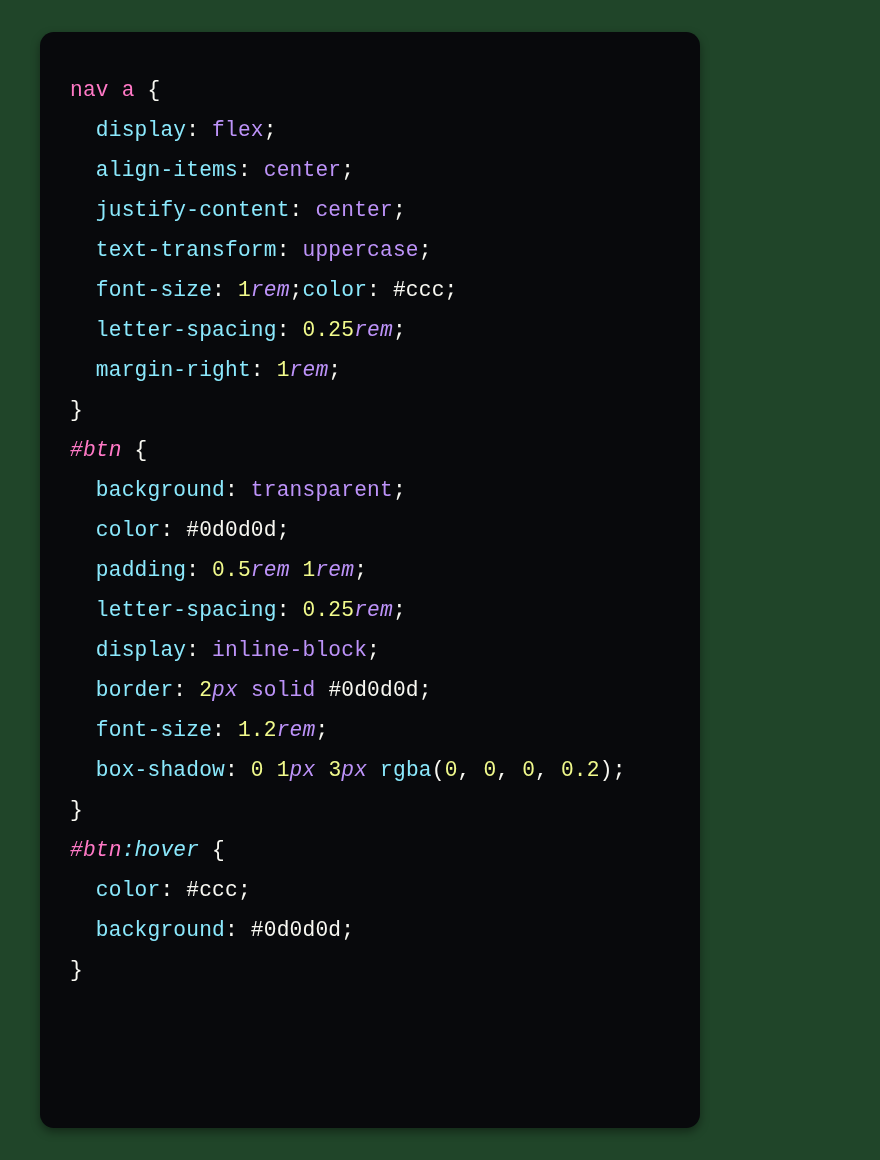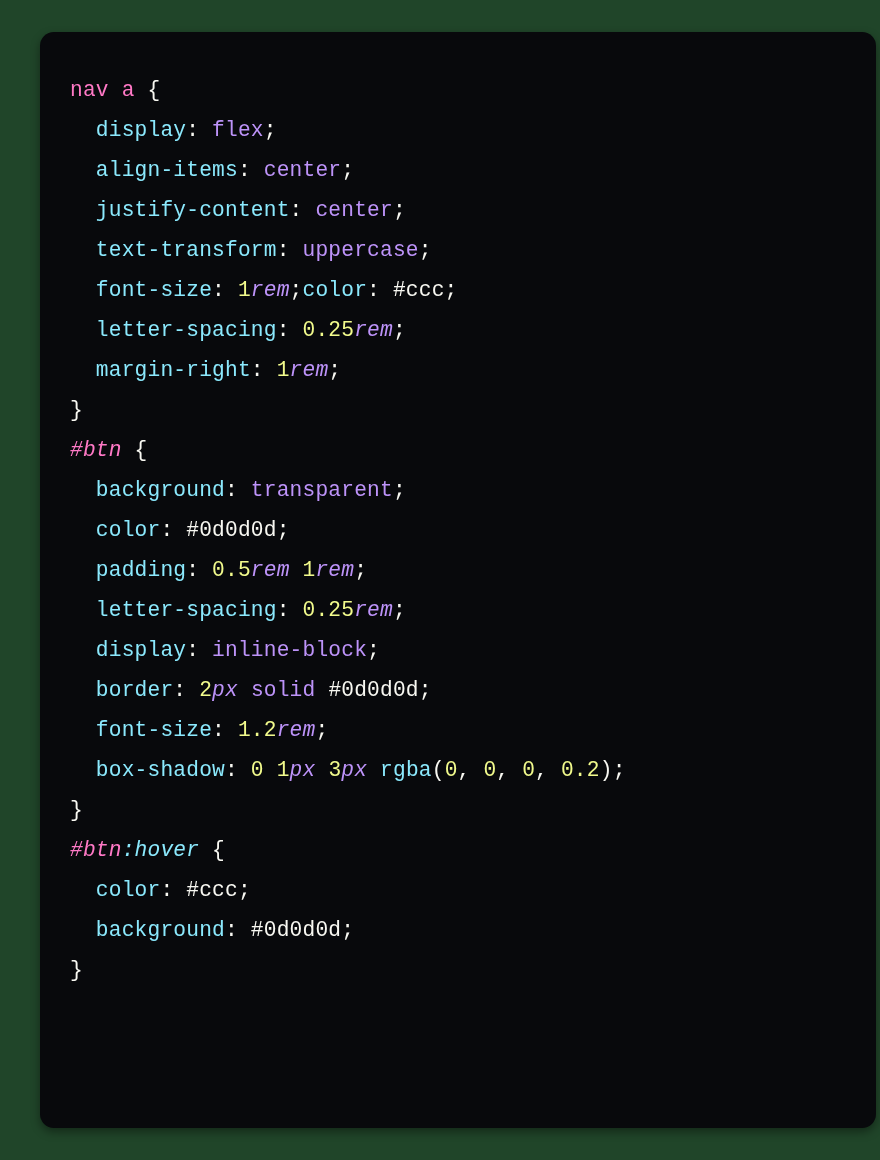--- a/index.html
+++ b/index.html
@@ -8,21 +8,21 @@
     width: 880px;
     height: 1160px;
     background: #204529;
     font-family: "SFMono-Regular", Consolas, "Liberation Mono", Menlo, monospace;
   }
   .frame {
     box-sizing: border-box;
     position: absolute;
     left: 40px;
     top: 32px;
-    width: 836px;
+    width: 660px;
     height: 1096px;
     background: #08090c;
     border-radius: 14px;
     padding: 38px 30px;
     box-shadow: 0 4px 10px rgba(0,0,0,0.4);
   }
   pre.code {
     margin: 0;
     font-family: inherit;
     font-size: 21.2px;

